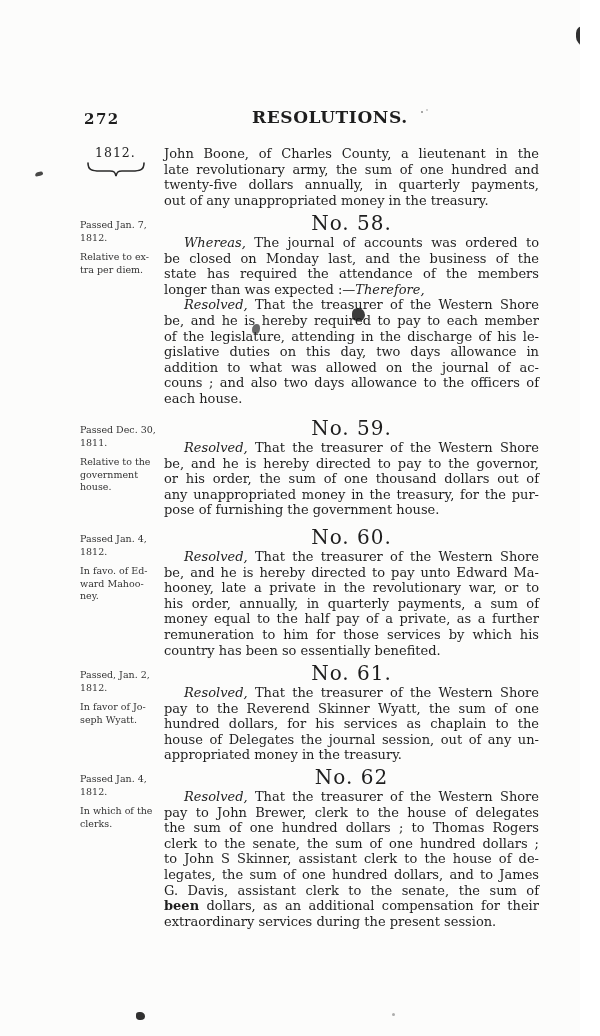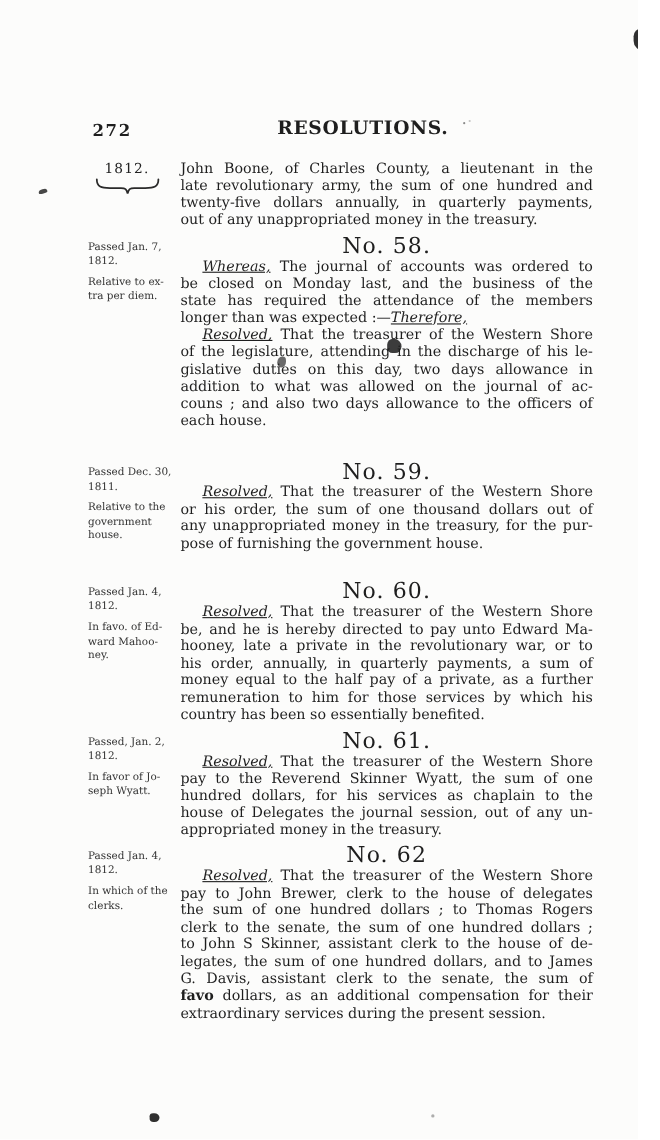--- a/index.html
+++ b/index.html
@@ -33,21 +33,21 @@
   .sec-heading {
     text-align:center; font-size:20px; line-height:20px;
     letter-spacing:1px; margin-bottom:2px;
   }
   .line {
     height:15.6px; white-space:nowrap;
     text-align:justify; text-align-last:justify;
   }
   .line.last { text-align-last:left; }
   .line.ind { text-indent:20px; }
-  .it { font-style:italic;text-decoration:underline; }
+  .it { font-style:italic; }
   .bd { font-weight:bold; }
   
   .binding { position:absolute; left:583px; top:27px; width:15px; height:1009px; background:var(--binding, #282828); }
   .binding-cap { position:absolute; left:576px; top:26px; width:22px; height:20px; background:#303030; border-radius:7px 4px 2px 9px; }
   .binding-fleck { position:absolute; background:#8f8f8f; opacity:.55; }
   .fleck1 { left:584px; top:95px;  width:3px; height:34px; }
   .fleck2 { left:583px; top:268px; width:3px; height:30px; }
   .fleck3 { left:584px; top:930px; width:2px; height:46px; opacity:.7; }
   .fleck4 { left:595px; top:760px; width:2px; height:18px; opacity:.4; }
   
@@ -94,20 +94,21 @@
             <div class="mn-line">tra per diem.</div>
           </div>
         </div>
         <div class="body-col">
           <div class="sec-heading">No. 58.</div>
           <div class="line ind"><span class="it">Whereas,</span> The journal of accounts was ordered to</div>
           <div class="line">be closed on Monday last, and the business of the</div>
           <div class="line">state has required the attendance of the members</div>
           <div class="line last">longer than was expected :—<span class="it">Therefore,</span></div>
           <div class="line ind"><span class="it">Resolved,</span> That the treasurer of the Western Shore</div>
+          <div class="line">be, and he is hereby required to pay to each member</div>
           <div class="line">of the legislature, attending in the discharge of his le-</div>
           <div class="line">gislative duties on this day, two days allowance in</div>
           <div class="line">addition to what was allowed on the journal of ac-</div>
           <div class="line">couns ; and also two days allowance to the officers of</div>
           <div class="line last">each house.</div>
         </div>
       </div>
       <div class="section" style="top: 418px;">
         <div class="margin-col">
           <div class="margin-note">
@@ -116,20 +117,21 @@
           </div>
           <div class="margin-note">
             <div class="mn-line">Relative to the</div>
             <div class="mn-line">government</div>
             <div class="mn-line">house.</div>
           </div>
         </div>
         <div class="body-col">
           <div class="sec-heading">No. 59.</div>
           <div class="line ind"><span class="it">Resolved,</span> That the treasurer of the Western Shore</div>
+          <div class="line">be, and he is hereby directed to pay to the governor,</div>
           <div class="line">or his order, the sum of one thousand dollars out of</div>
           <div class="line">any unappropriated money in the treasury, for the pur-</div>
           <div class="line last">pose of furnishing the government house.</div>
         </div>
       </div>
       <div class="section" style="top: 527px;">
         <div class="margin-col">
           <div class="margin-note">
             <div class="mn-line">Passed Jan. 4,</div>
             <div class="mn-line">1812.</div>
@@ -184,21 +186,21 @@
         </div>
         <div class="body-col">
           <div class="sec-heading">No. 62</div>
           <div class="line ind"><span class="it">Resolved,</span> That the treasurer of the Western Shore</div>
           <div class="line">pay to John Brewer, clerk to the house of delegates</div>
           <div class="line">the sum of one hundred dollars ; to Thomas Rogers</div>
           <div class="line">clerk to the senate, the sum of one hundred dollars ;</div>
           <div class="line">to John S  Skinner, assistant clerk to the house of de-</div>
           <div class="line">legates, the sum of one hundred dollars, and to James</div>
           <div class="line">G. Davis, assistant clerk  to the senate, the sum of</div>
-          <div class="line"><span class="bd">favo</span> dollars, as an additional compensation for their</div>
+          <div class="line"><span class="bd">been</span> dollars, as an additional compensation for their</div>
           <div class="line last">extraordinary services during the present session.</div>
         </div>
       </div>
     </div>
 
   <div class="binding"></div>
   <div class="binding-cap"></div>
   <div class="binding-fleck fleck1"></div>
   <div class="binding-fleck fleck2"></div>
   <div class="binding-fleck fleck3"></div>

